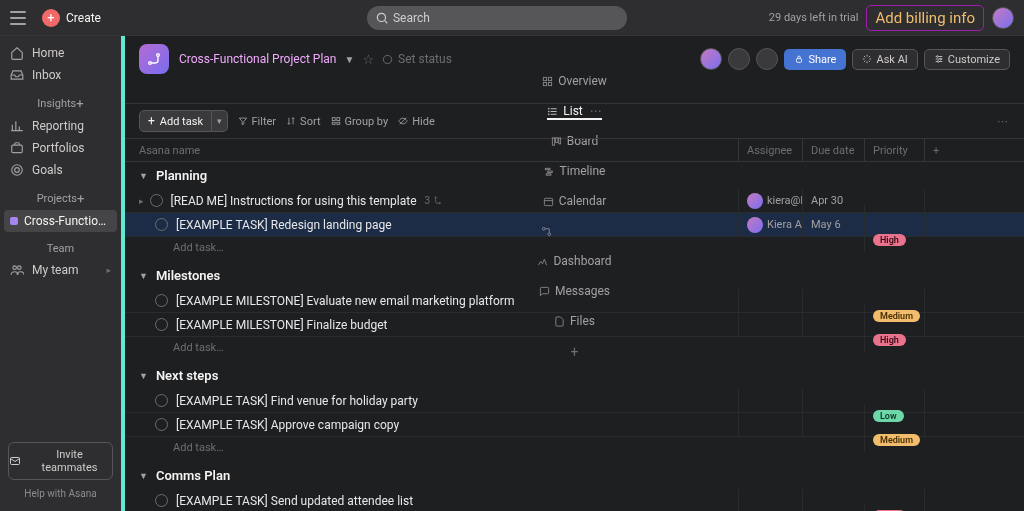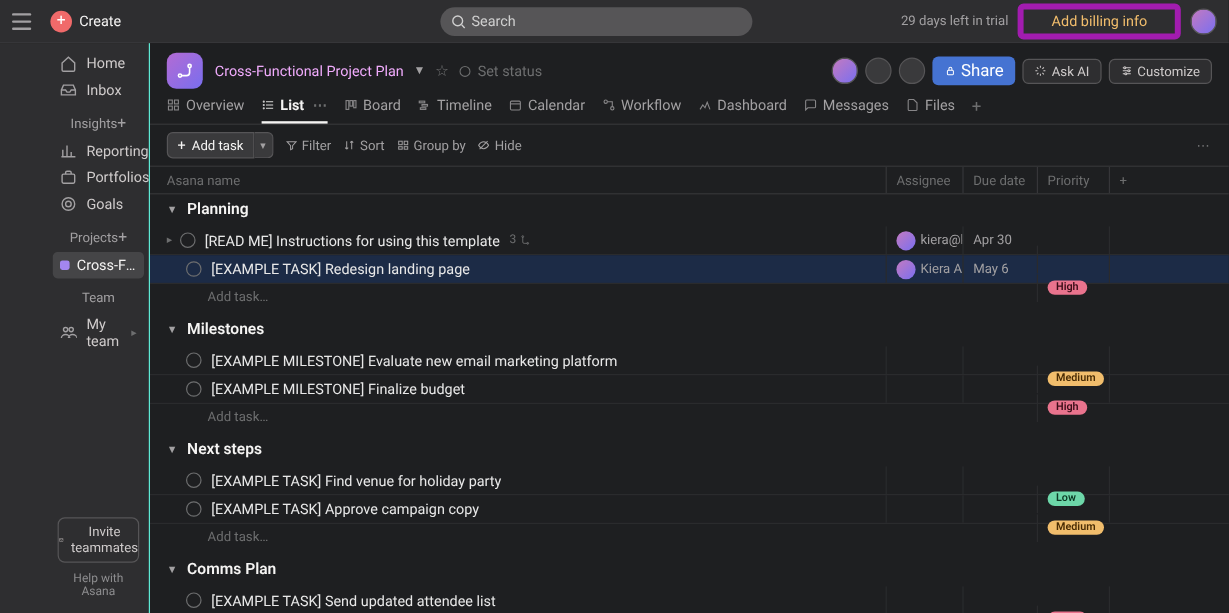--- a/index.html
+++ b/index.html
@@ -12,26 +12,26 @@
   .hamburger span { height:2px; background:#a2a0a2; border-radius:1px; }
   .create-btn { display:flex; align-items:center; gap:6px; background:transparent; border:none; color:#f5f4f3; font-size:12px; cursor:pointer; padding:4px 6px; border-radius:6px;}
   .create-plus { width:18px; height:18px; border-radius:50%; background:#f06a6a; display:flex; align-items:center; justify-content:center; color:#fff; font-size:13px; line-height:1; }
   .searchwrap { flex:0 0 auto; margin-left:250px;}
   .search { width:260px; height:24px; background:#565557; border:none; border-radius:14px; color:#cfcfcf; font-size:12px; padding:0 10px 0 26px; }
   .search::placeholder { color:#cfcfcf; }
   .search-icon-wrap { position:relative; }
   .search-icon-wrap svg { position:absolute; left:8px; top:5px; }
   .tb-right { margin-left:auto; display:flex; align-items:center; gap:8px;}
   .trial { font-size:11px; color:#a2a0a2; }
-  .billing-btn { font-size:12px; background:#2e2e30; border:5px solid #a21caf; color:#f1bd6c; padding:3px 23px; border-radius:5px; cursor:pointer;}
+  .billing-btn { font-size:15px; background:#2e2e30; border:1px solid #a21caf; color:#f1bd6c; padding:3px 8px; border-radius:5px; cursor:pointer;}
   .avatar { width:22px; height:22px; border-radius:50%; background:linear-gradient(135deg,#c47ac0,#7a6ff0); border:1px solid #565557; }
 
   
   .shell { flex:1; display:flex; min-height:0;}
-  .sidebar { width:125px; background:#2e2e30; border-right:1px solid #5eead4; display:flex; flex-direction:column; font-size:12px; color:#cfcbcb;padding-left:40px; }
+  .sidebar { width:125px; background:#2e2e30; border-right:4px solid #5eead4; display:flex; flex-direction:column; font-size:12px; color:#cfcbcb; }
   .sb-scroll { flex:1; overflow:hidden; padding:6px 0 0 0;}
   .sb-item { display:flex; align-items:center; gap:8px; padding:4px 10px; cursor:pointer; color:#cfcbcb;}
   .sb-item svg { flex:0 0 14px; }
   .sb-heading { display:flex; align-items:center; justify-content:center; padding:10px 10px 4px 10px; font-size:11px; color:#a2a0a2;}
   .sb-heading .plus { color:#a2a0a2; font-size:13px;}
   .sb-proj-active { background:#454547; border-radius:4px; margin:0 4px; padding:4px 6px; display:flex; align-items:center; gap:6px; color:#f5f4f3; white-space:nowrap; overflow:hidden; text-overflow:ellipsis;}
   .proj-dot { width:8px; height:8px; border-radius:2px; background:#a386f0; flex:0 0 auto;}
   .sb-bottom { padding:8px; border-top:none; }
   .invite-btn { width:100%; border:1px solid #565557; background:transparent; color:#cfcbcb; font-size:11px; padding:5px 0; border-radius:6px; display:flex; align-items:center; justify-content:center; gap:6px; cursor:pointer;}
   .help { text-align:center; font-size:10px; color:#8d8d8f; padding:8px 0 4px;}
@@ -42,26 +42,26 @@
   .proj-header { display:flex; align-items:center; padding:8px 14px 0 14px; gap:10px;}
   .proj-icon { width:30px; height:30px; border-radius:8px; background:linear-gradient(135deg,#b36bd4,#796eee); display:flex; align-items:center; justify-content:center;}
   .proj-title { font-size:12px; font-weight:400; color:#f0abfc;}
   .proj-title-row { display:flex; align-items:center; gap:8px;}
   .chev-down { color:#a2a0a2; font-size:10px;}
   .star { color:#6d6e6f; font-size:13px; cursor:pointer;}
   .status { color:#6d6e6f; font-size:12px; display:flex; align-items:center; gap:5px; cursor:pointer;}
   .header-right { margin-left:auto; display:flex; align-items:center; gap:6px;}
   .member { width:22px; height:22px; border-radius:50%; background:#3a3a3c; border:1px solid #565557; }
   .member.filled { background:linear-gradient(135deg,#c47ac0,#7a6ff0);}
-  .share-btn { background:#4573d2; border:none; color:#fff; font-size:14px; padding:4px 10px; border-radius:5px; display:flex; align-items:center; gap:4px; cursor:pointer;}
+  .share-btn { background:#4573d2; border:none; color:#fff; font-size:11px; padding:4px 10px; border-radius:5px; display:flex; align-items:center; gap:4px; cursor:pointer;}
   .ghost-btn { background:#2e2e30; border:1px solid #565557; color:#cfcbcb; font-size:11px; padding:3px 9px; border-radius:5px; display:flex; align-items:center; gap:4px; cursor:pointer;}
 
-  .tabs { display:flex; align-items:center; gap:14px; padding:0 14px; height:30px; border-bottom:1px solid #363639; font-size:12px; color:#a2a0a2;}
+  .tabs { display:flex; align-items:center; gap:14px; padding:0 14px; height:30px; border-bottom:1px solid #363639; font-size:12px; color:#a2a0a2;flex-direction:column;}
   .tab { display:flex; align-items:center; gap:5px; cursor:pointer; height:100%; border-bottom:2px solid transparent;}
-  .tab.active { color:#f5f4f3; border-bottom-color:#f5f4f3;font-weight:bold;}
+  .tab.active { color:#f5f4f3; border-bottom-color:#f5f4f3;}
   .tab svg { opacity:.8;}
   .tab-add { color:#6d6e6f; font-size:14px; cursor:pointer;}
 
   .toolbar { display:flex; align-items:center; gap:10px; padding:6px 14px; font-size:11px; color:#a2a0a2;}
   .addtask-btn { background:#3a3a3c; border:1px solid #565557; color:#f5f4f3; font-size:11px; padding:3px 8px; border-radius:5px 0 0 5px; display:flex; align-items:center; gap:5px; cursor:pointer;}
   .addtask-split { background:#3a3a3c; border:1px solid #565557; border-left:none; color:#a2a0a2; padding:3px 5px; border-radius:0 5px 5px 0; cursor:pointer; font-size:9px;}
   .tool { display:flex; align-items:center; gap:4px; cursor:pointer;}
   .tb-more { margin-left:auto; color:#6d6e6f; cursor:pointer; letter-spacing:2px;}
 
   

